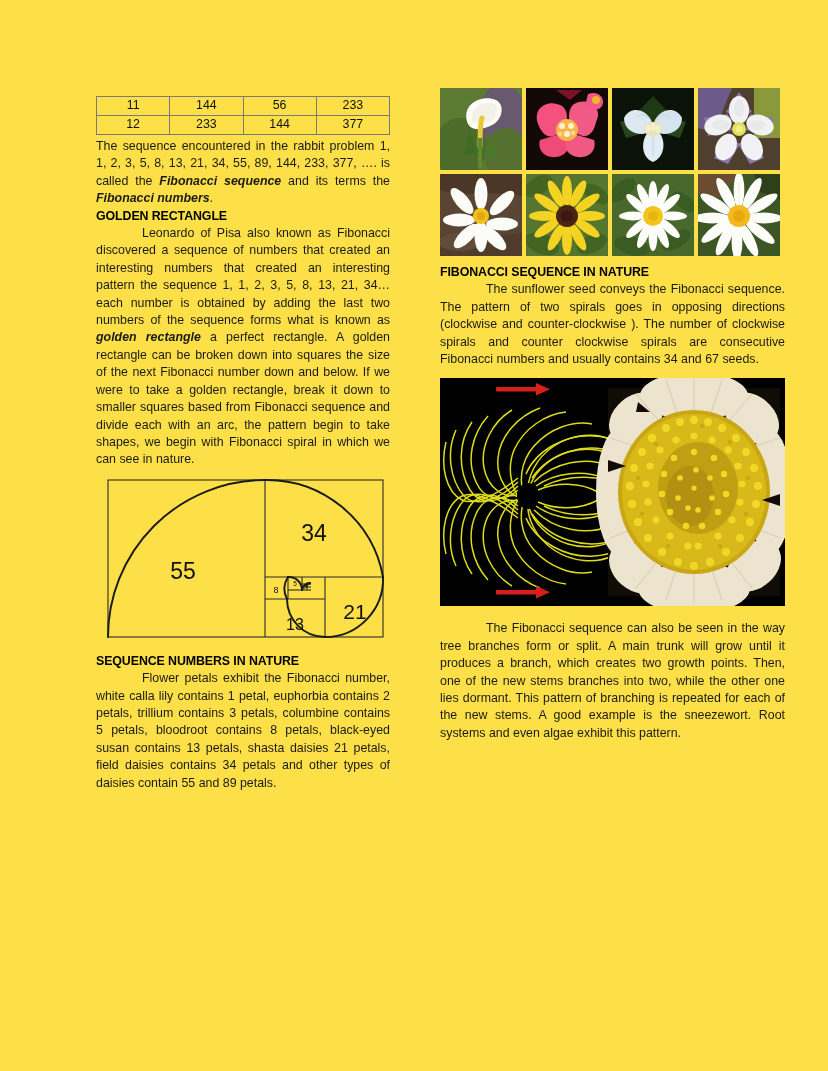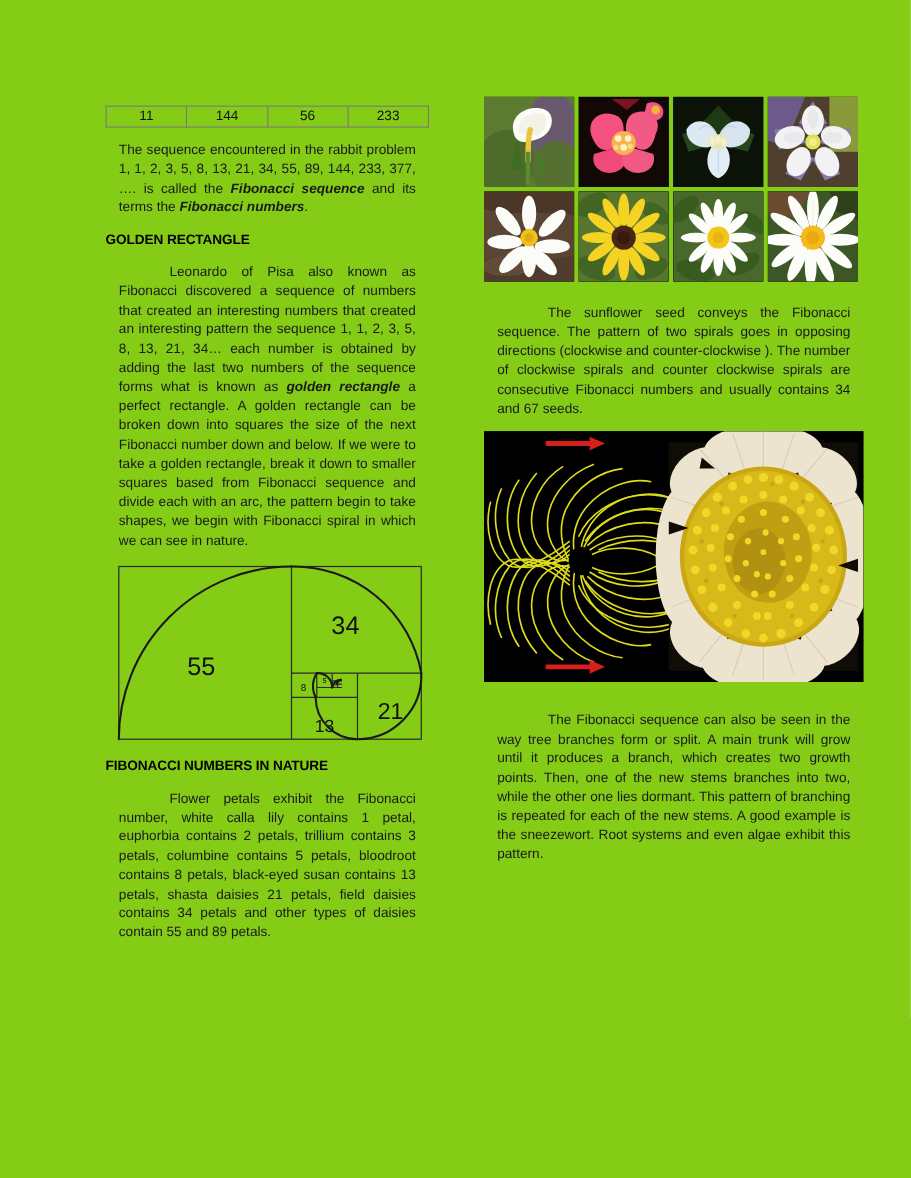--- a/index.html
+++ b/index.html
@@ -14,21 +14,21 @@
     color: #000000;
     position: relative;
     overflow: hidden;
   }
 
   .page {
     position: absolute;
     left: 0; top: 0;
     width: 828px;
     height: 1071px;
-    background: #84cc16;
+    background: #fde047;
   }
 
   
   .col-left {
     position: absolute;
     left: 96px;
     top: 96px;
     width: 294px;
   }
   .col-right {
@@ -39,21 +39,21 @@
   }
 
   
   .body-text {
     font-family: "Liberation Sans", sans-serif;
     font-size: 12.4px;
     line-height: 17.4px;
     text-align: justify;
     text-justify: inter-word;
     color: #1a1a1a;
-    margin: 12px;
+    margin: 0;
   }
   .body-text.indent { text-indent: 46px; }
   .section-head {
     font-family: "Liberation Sans", sans-serif;
     font-size: 12.4px;
     line-height: 17.4px;
     font-weight: bold;
     color: #000;
     margin: 0;
     letter-spacing: -0.1px;
@@ -125,20 +125,26 @@
   <div class="col-left">
 
     <table class="fib-table">
       <tbody>
         <tr>
           <td>11</td>
           <td>144</td>
           <td>56</td>
           <td>233</td>
         </tr>
+        <tr>
+          <td>12</td>
+          <td>233</td>
+          <td>144</td>
+          <td>377</td>
+        </tr>
       </tbody>
     </table>
 
     <p class="body-text"><span>The sequence encountered in the rabbit problem 1, 1, 2, 3, 5, 8, 13, 21, 34, 55, 89, 144, 233, 377, …. is called the </span><span class="bi">Fibonacci sequence</span><span> and its terms the </span><span class="bi">Fibonacci numbers</span><span>.</span></p>
 
     <p class="section-head">GOLDEN RECTANGLE</p>
 
     <p class="body-text indent"><span>Leonardo of Pisa also known as Fibonacci discovered a sequence of numbers that created an interesting numbers that created an interesting pattern the sequence 1, 1, 2, 3, 5, 8, 13, 21, 34… each number is obtained by adding the last two numbers of the sequence forms what is known as </span><span class="bi">golden rectangle</span><span> a perfect rectangle. A golden rectangle can be broken down into squares the size of the next Fibonacci number down and below. If we were to take a golden rectangle, break it down to smaller squares based from Fibonacci sequence and divide each with an arc, the pattern begin to take shapes, we begin with Fibonacci spiral in which we can see in nature.</span></p>
 
     <div class="golden-wrap">
@@ -190,21 +196,21 @@
           <text x="218" y="64" font-size="23">34</text>
           <text x="259" y="142" font-size="21">21</text>
           <text x="199" y="153" font-size="16">13</text>
           <text x="180" y="116" font-size="9">8</text>
           <text x="199" y="109" font-size="6.5">5</text>
           <text x="208" y="112" font-size="5">3</text>
         </g>
       </svg>
     </div>
 
-    <p class="section-head">FIBONACCI NUMBERS IN NATURE</p>
+    <p class="section-head">SEQUENCE NUMBERS IN NATURE</p>
     <p class="body-text indent">Flower petals exhibit the Fibonacci number, white calla lily contains 1 petal, euphorbia contains 2 petals, trillium contains 3 petals, columbine contains 5 petals, bloodroot contains 8 petals, black-eyed susan contains 13 petals, shasta daisies 21 petals, field daisies contains 34 petals and other types of daisies contain 55 and 89 petals.</p>
 
   </div>
 
   <div class="col-right">
 
     <div class="photo-grid">
 
       <div class="photo">
         <svg width="82" height="82" viewBox="0 0 82 82">
@@ -391,20 +397,21 @@
           </g>
           <circle cx="41" cy="42" r="11" fill="#f5b91b"></circle>
           <circle cx="41" cy="42" r="6" fill="#eaa80f"></circle>
         </svg>
       </div>
 
     </div>
 
     <div class="gap-s"></div>
 
+    <p class="section-head">FIBONACCI SEQUENCE IN NATURE</p>
     <p class="body-text indent">The sunflower seed conveys the Fibonacci sequence. The pattern of two spirals goes in opposing directions (clockwise and counter-clockwise ). The number of clockwise spirals and counter clockwise spirals are consecutive Fibonacci numbers and usually contains 34 and 67 seeds.</p>
 
     <div class="sun-panel">
       <svg width="345" height="228" viewBox="0 0 345 228" xmlns="http://www.w3.org/2000/svg">
         <rect width="345" height="228" fill="#000000"></rect>
 
         <g>
           <g stroke="#e8e81e" stroke-width="1.5" fill="none" opacity="0.95">
 
             <g id="cw">

